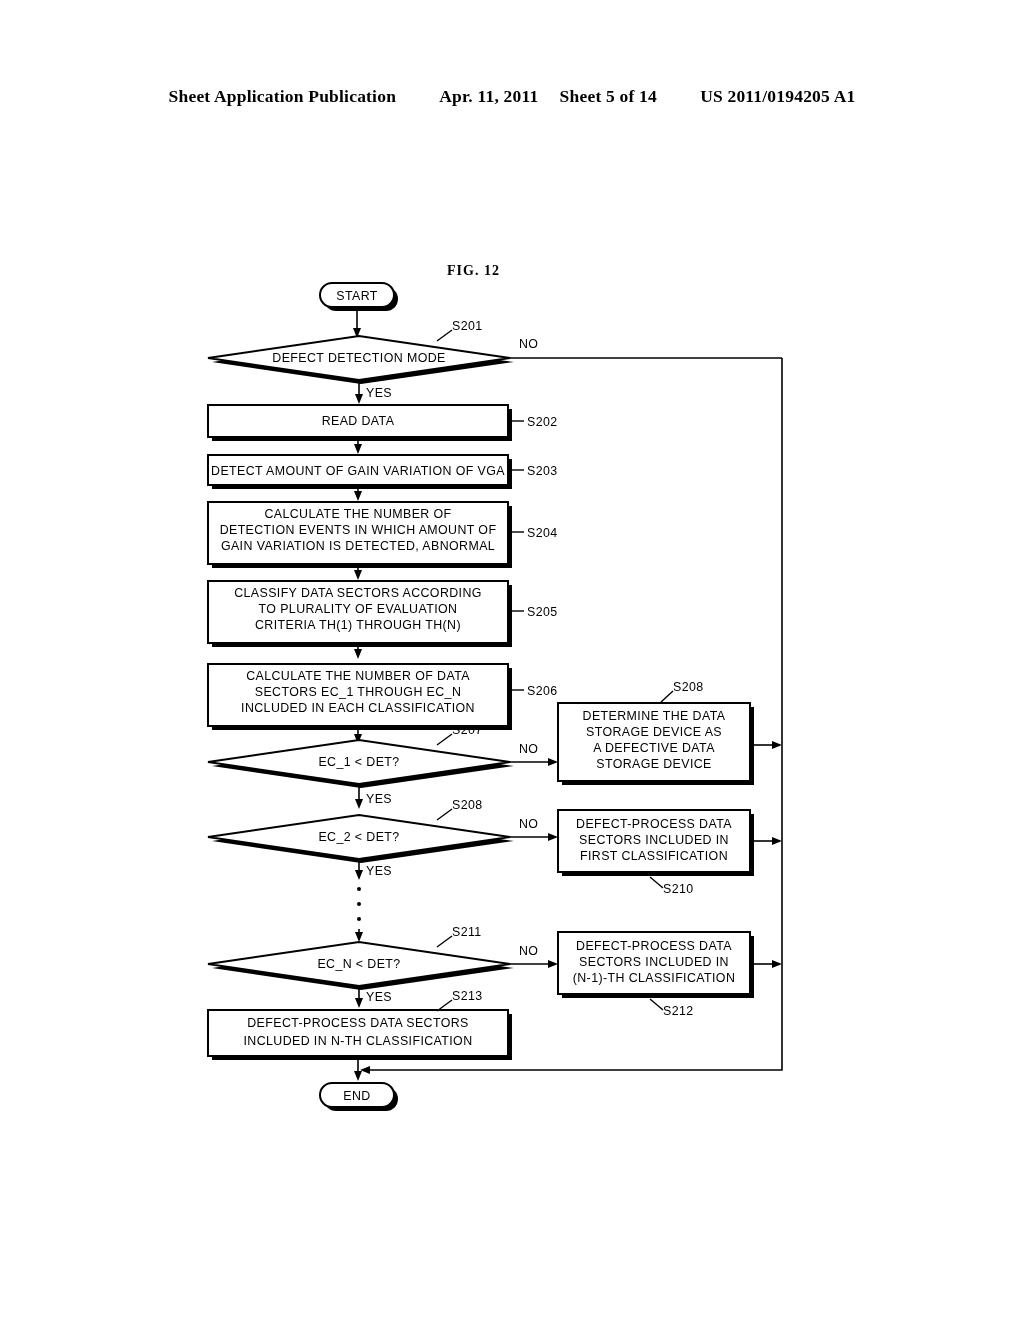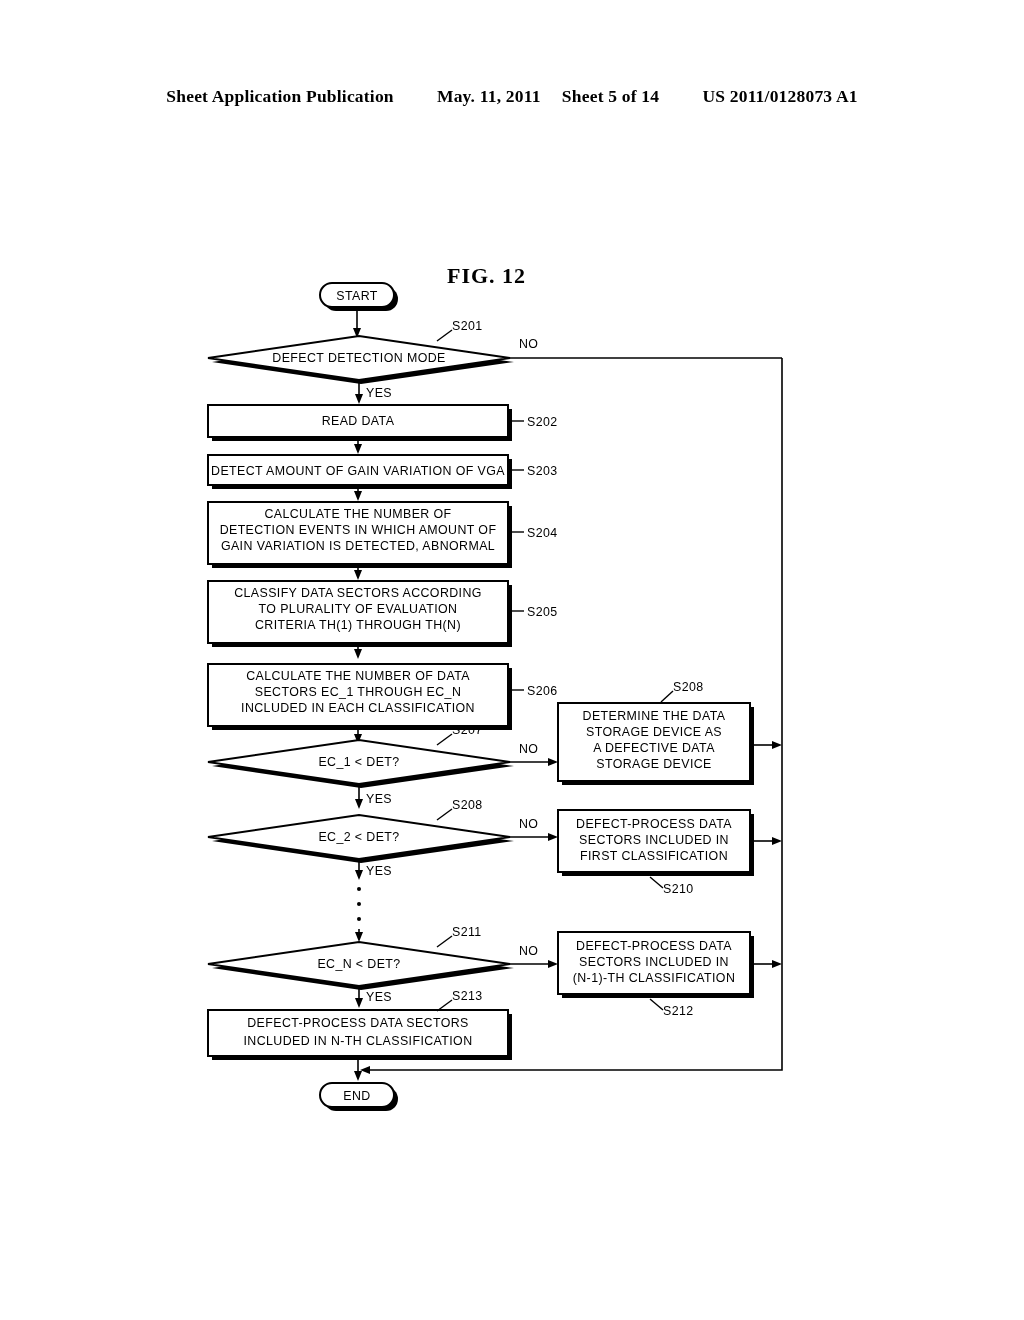--- a/index.html
+++ b/index.html
@@ -40,21 +40,21 @@
     top: 0;
     width: 1024px;
     height: 1320px;
   }
   #fig-title {
     position: absolute;
     left: 447px;
     top: 263px;
     font-family: "Liberation Serif", serif;
     font-weight: bold;
-    font-size: 22px;
+    font-size: 14px;
     letter-spacing: 1px;
     white-space: nowrap;
   }
 
   svg#flow {
     position: absolute;
     left: 0;
     top: 0;
     width: 1024px;
     height: 1320px;
@@ -82,25 +82,25 @@
   }
   .leader { stroke: #000000; stroke-width: 1.4; fill: none; }
   .dot { fill: #000000; }
 </style>
 </head>
 <body>
 
 <div id="pub-header">
   <span>Sheet Application Publication</span>
   <span class="hdr-gap-1"></span>
-  <span>May. 11, 2011</span>
+  <span>Apr. 11, 2011</span>
   <span class="hdr-gap-2"></span>
   <span>Sheet 5 of 14</span>
   <span class="hdr-gap-3"></span>
-  <span>US 2011/0128073 A1</span>
+  <span>US 2011/0194205 A1</span>
 </div>
 
 <div id="figure">
 
   <div id="fig-title">FIG.  12</div>
 
   <svg id="flow" viewBox="0 0 1024 1320">
 
     <g>
       <rect class="shadow" x="324" y="287" width="74" height="24" rx="12" ry="12"></rect>

